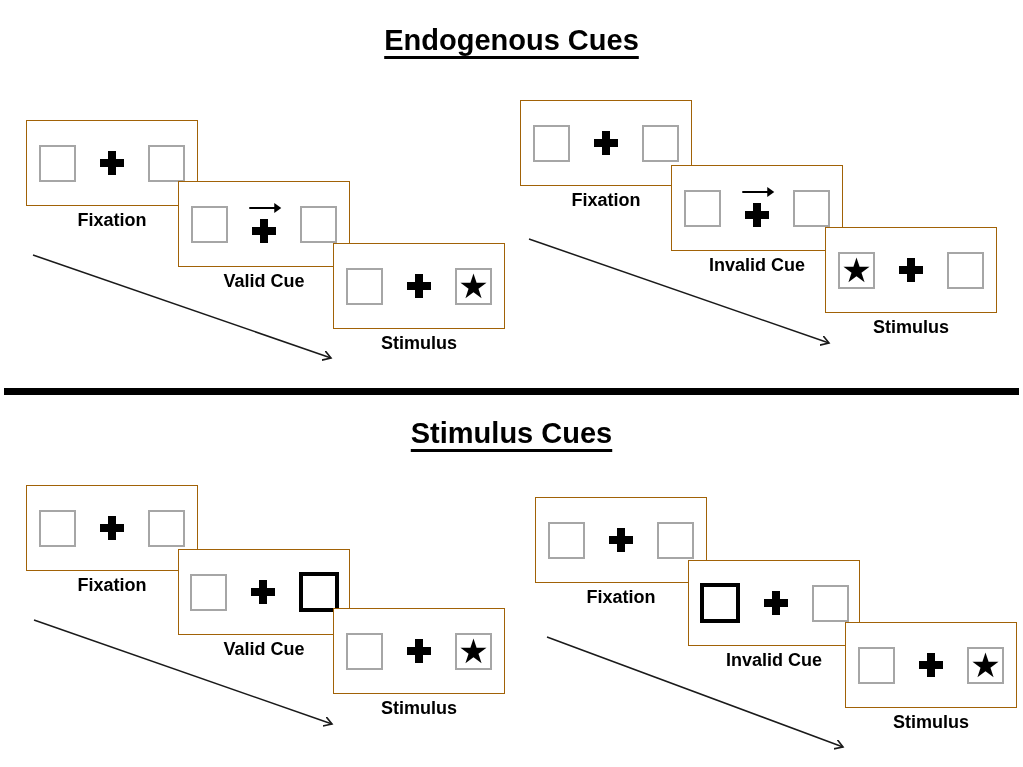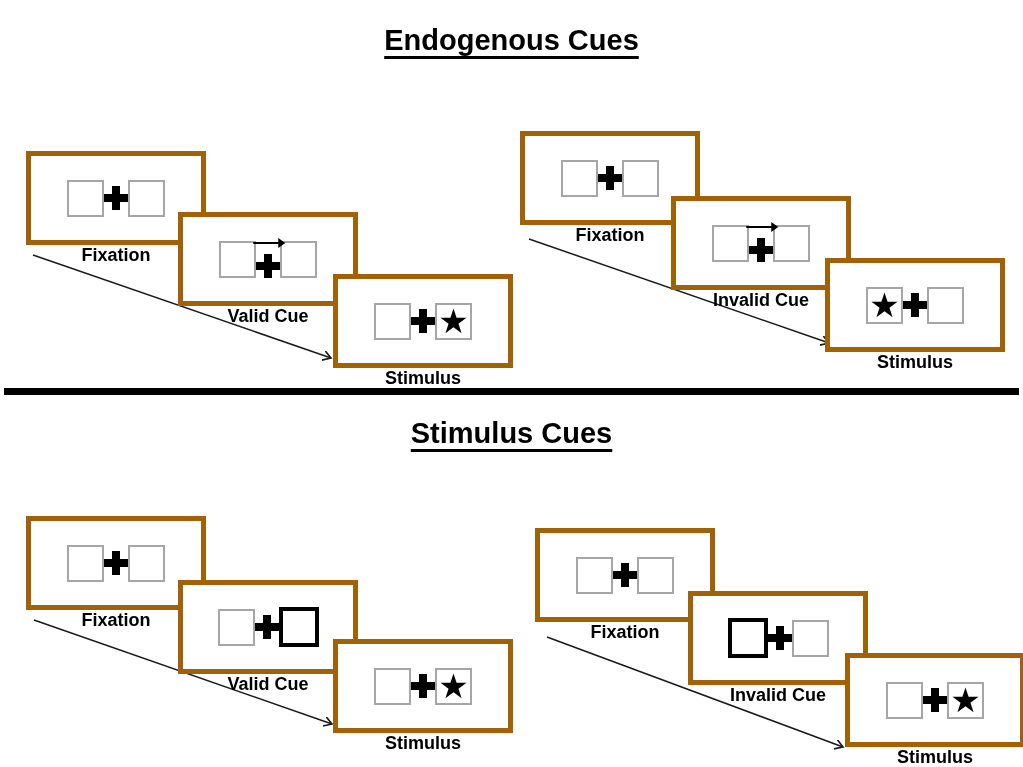--- a/index.html
+++ b/index.html
@@ -14,22 +14,22 @@
   .section-title span{
     text-decoration:underline;text-decoration-thickness:3px;text-underline-offset:6px;
   }
   #title-endo{top:24px;}
   #title-exo{top:417px;}
   .divider{
     position:absolute;left:4px;top:388px;width:1015px;height:7px;background:#000;
   }
   .panel{
     position:absolute;width:170px;height:84px;background:#fff;
-    border:5px solid #a16207;
-    display:flex;align-items:center;justify-content:center;gap:0;margin-top:31px;
+    border:1px solid #a16207;
+    display:flex;align-items:center;justify-content:center;gap:24px;
   }
   .z1{z-index:1}.z2{z-index:2}.z3{z-index:3}
   .panel-label{
     position:absolute;top:calc(100% + 5px);left:-10px;right:-10px;
     text-align:center;font-size:18px;font-weight:bold;white-space:nowrap;
   }
   .box{
     width:37px;height:37px;box-sizing:border-box;background:#fff;
     border:2px solid #a6a6a6;
     display:flex;align-items:center;justify-content:center;

